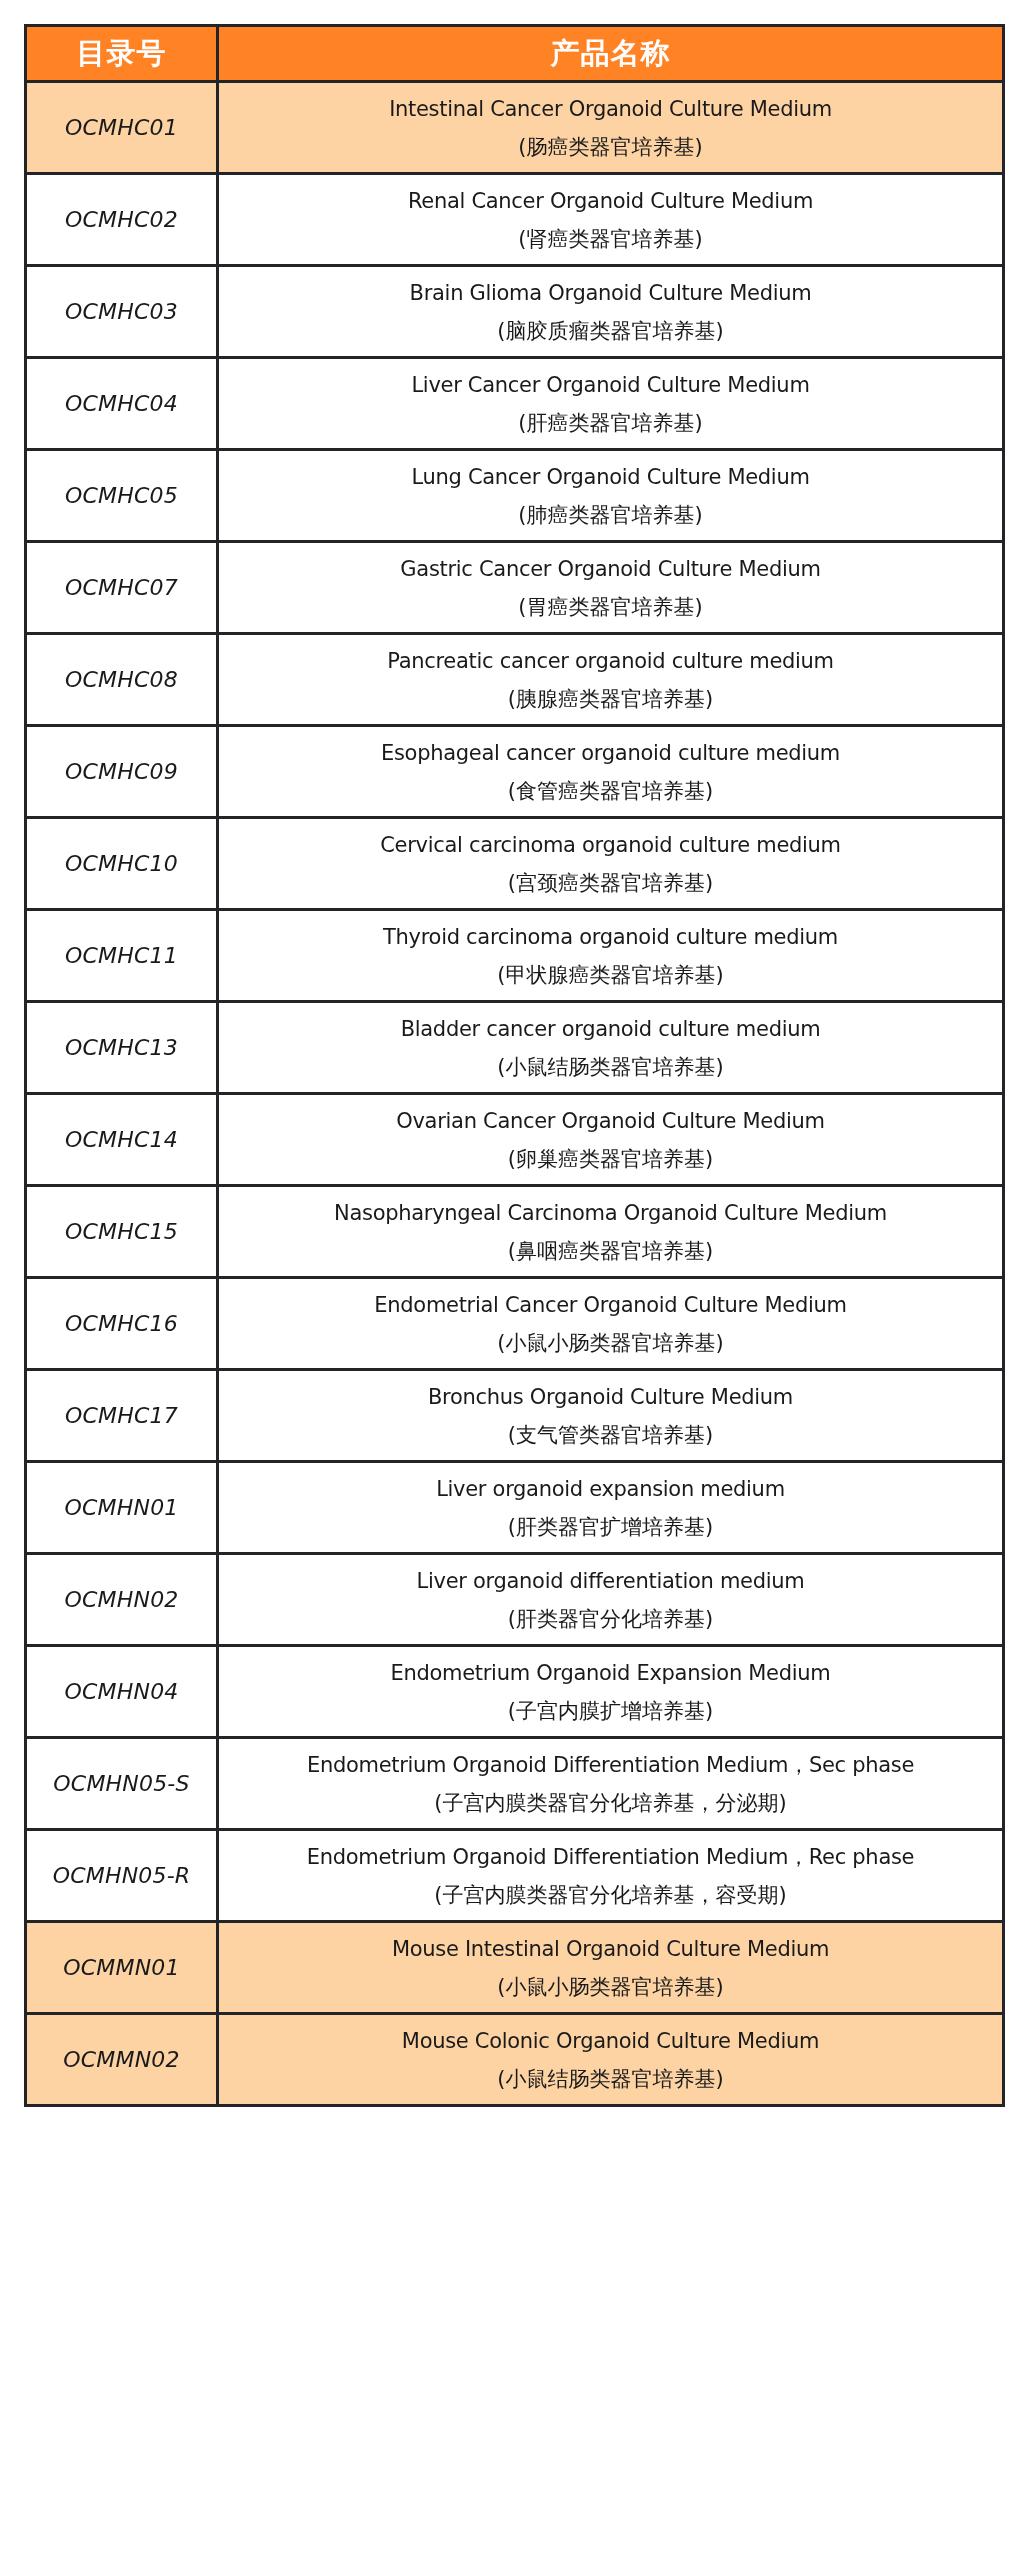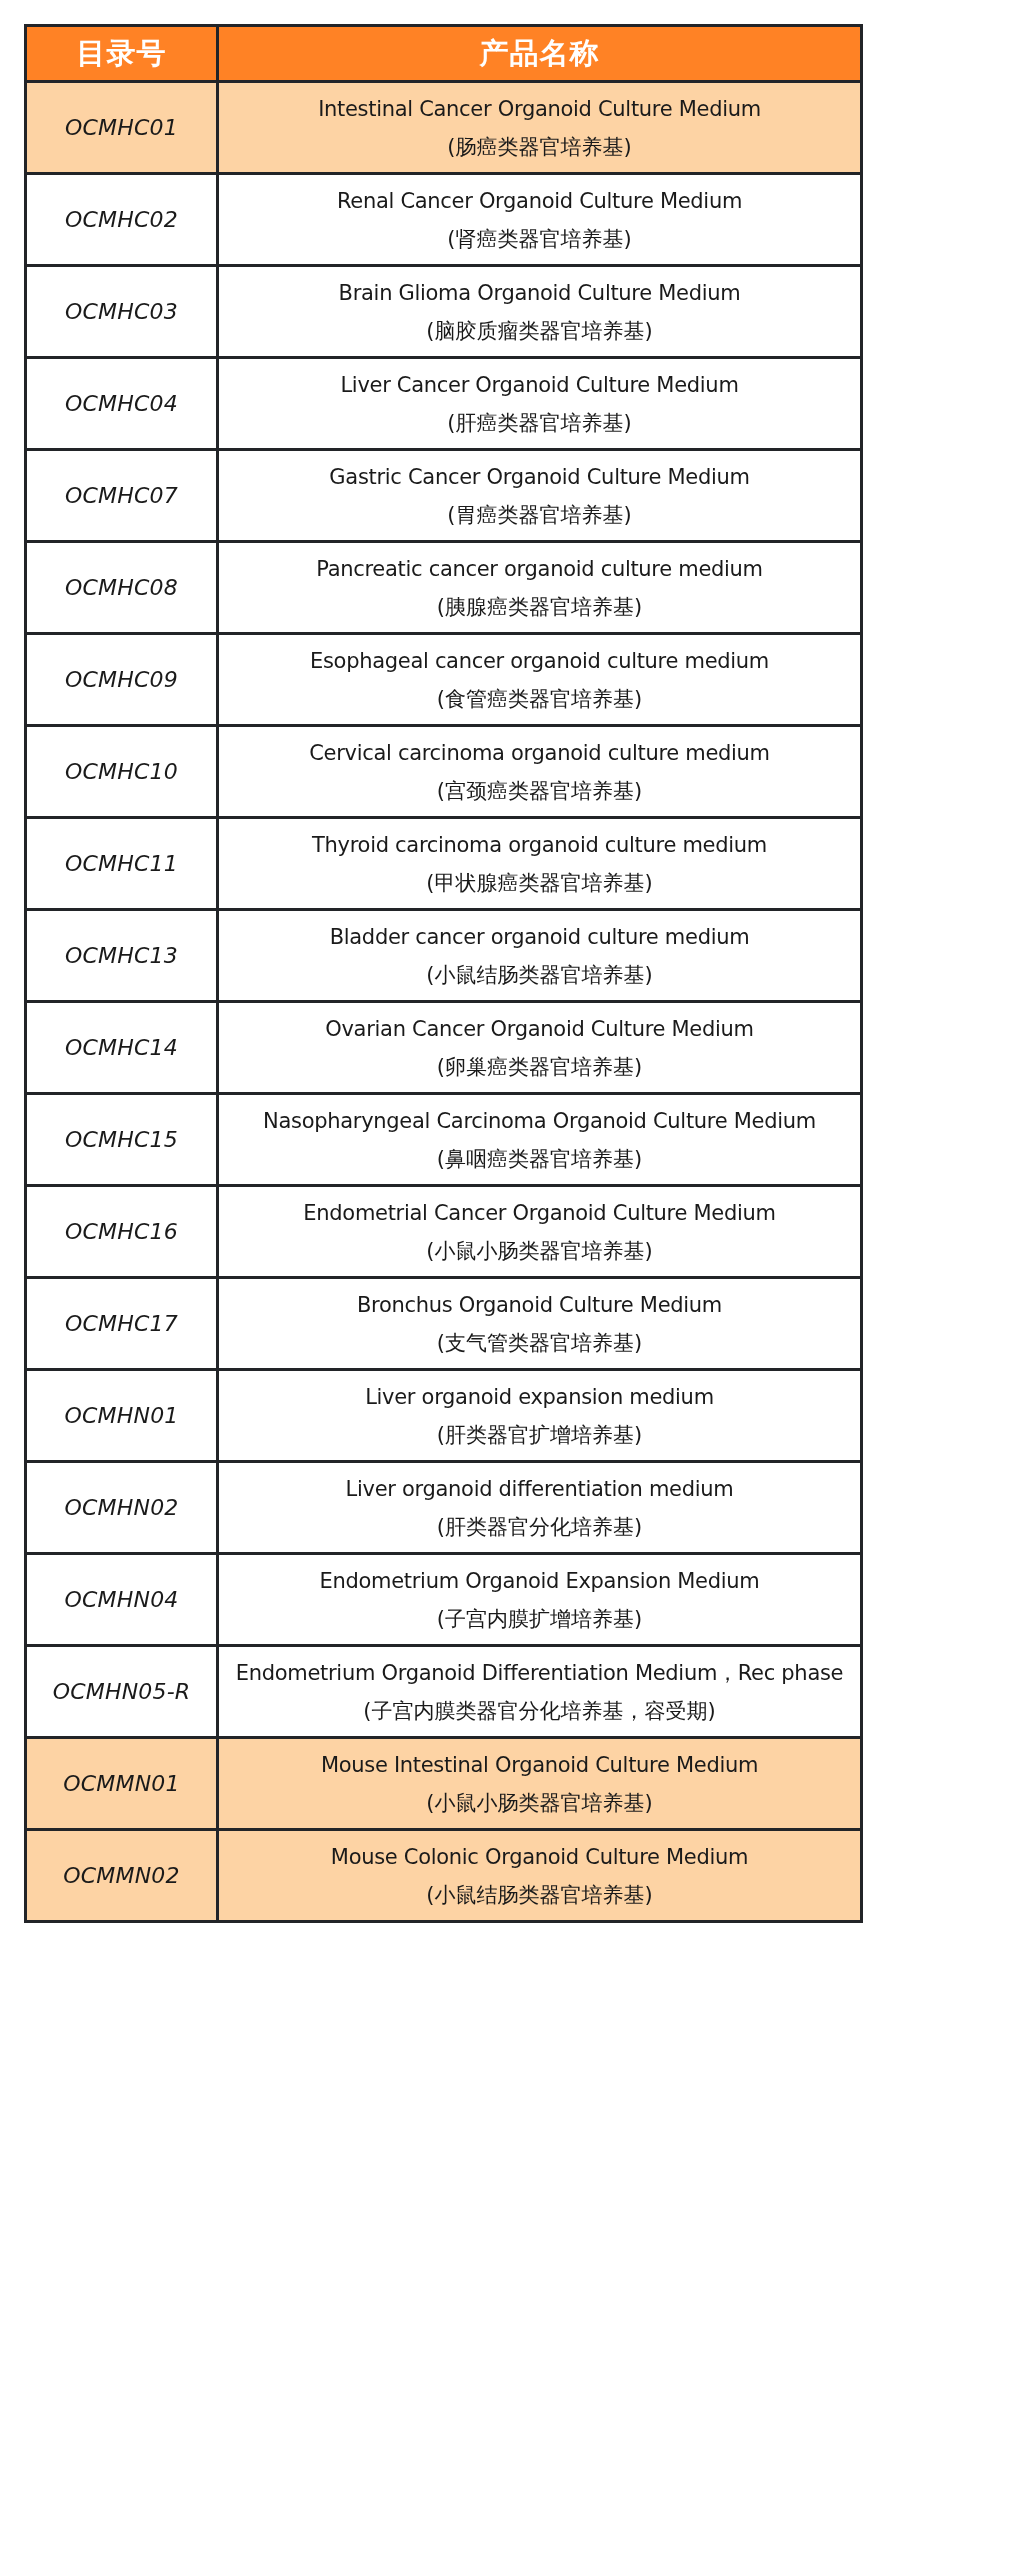--- a/index.html
+++ b/index.html
@@ -1,18 +1,18 @@
 <!DOCTYPE html>
 <html><head>
 <meta charset="utf-8">
 <style>
   html, body { margin: 0; padding: 0; background: #ffffff; }
   body { width: 1028px; height: 2576px; position: relative; overflow: hidden; }
   .tbl {
-    position: absolute; left: 24px; top: 24px; width: 839px;
+    position: absolute; left: 24px; top: 24px; width: 981px;
     border-collapse: collapse; table-layout: fixed;
     font-family: "DejaVu Sans", sans-serif; color: #1a1a1a;
   }
   .tbl th, .tbl td {
     border: 3px solid #222428; text-align: center; vertical-align: middle; padding: 0;
   }
   .tbl col.c1 { width: 192px; }
   .tbl thead th {
     background: #FF8225; color: #ffffff; height: 53px;
     font-size: 29px; font-weight: bold; letter-spacing: 1px;
@@ -69,20 +69,29 @@
     <td>
       <span class="code">OCMHC04</span>
     </td>
     <td>
       <span class="name-en">Liver Cancer Organoid Culture Medium</span>
       <span class="name-zh">(肝癌类器官培养基)</span>
     </td>
   </tr>
       <tr>
     <td>
+      <span class="code">OCMHC05</span>
+    </td>
+    <td>
+      <span class="name-en">Lung Cancer Organoid Culture Medium</span>
+      <span class="name-zh">(肺癌类器官培养基)</span>
+    </td>
+  </tr>
+      <tr>
+    <td>
       <span class="code">OCMHC07</span>
     </td>
     <td>
       <span class="name-en">Gastric Cancer Organoid Culture Medium</span>
       <span class="name-zh">(胃癌类器官培养基)</span>
     </td>
   </tr>
       <tr>
     <td>
       <span class="code">OCMHC08</span>
@@ -182,20 +191,29 @@
       <span class="name-zh">(肝类器官分化培养基)</span>
     </td>
   </tr>
       <tr>
     <td>
       <span class="code">OCMHN04</span>
     </td>
     <td>
       <span class="name-en">Endometrium Organoid Expansion Medium</span>
       <span class="name-zh">(子宫内膜扩增培养基)</span>
+    </td>
+  </tr>
+      <tr>
+    <td>
+      <span class="code">OCMHN05-S</span>
+    </td>
+    <td>
+      <span class="name-en">Endometrium Organoid Differentiation Medium，Sec phase</span>
+      <span class="name-zh">(子宫内膜类器官分化培养基，分泌期)</span>
     </td>
   </tr>
       <tr>
     <td>
       <span class="code">OCMHN05-R</span>
     </td>
     <td>
       <span class="name-en">Endometrium Organoid Differentiation Medium，Rec phase</span>
       <span class="name-zh">(子宫内膜类器官分化培养基，容受期)</span>
     </td>

